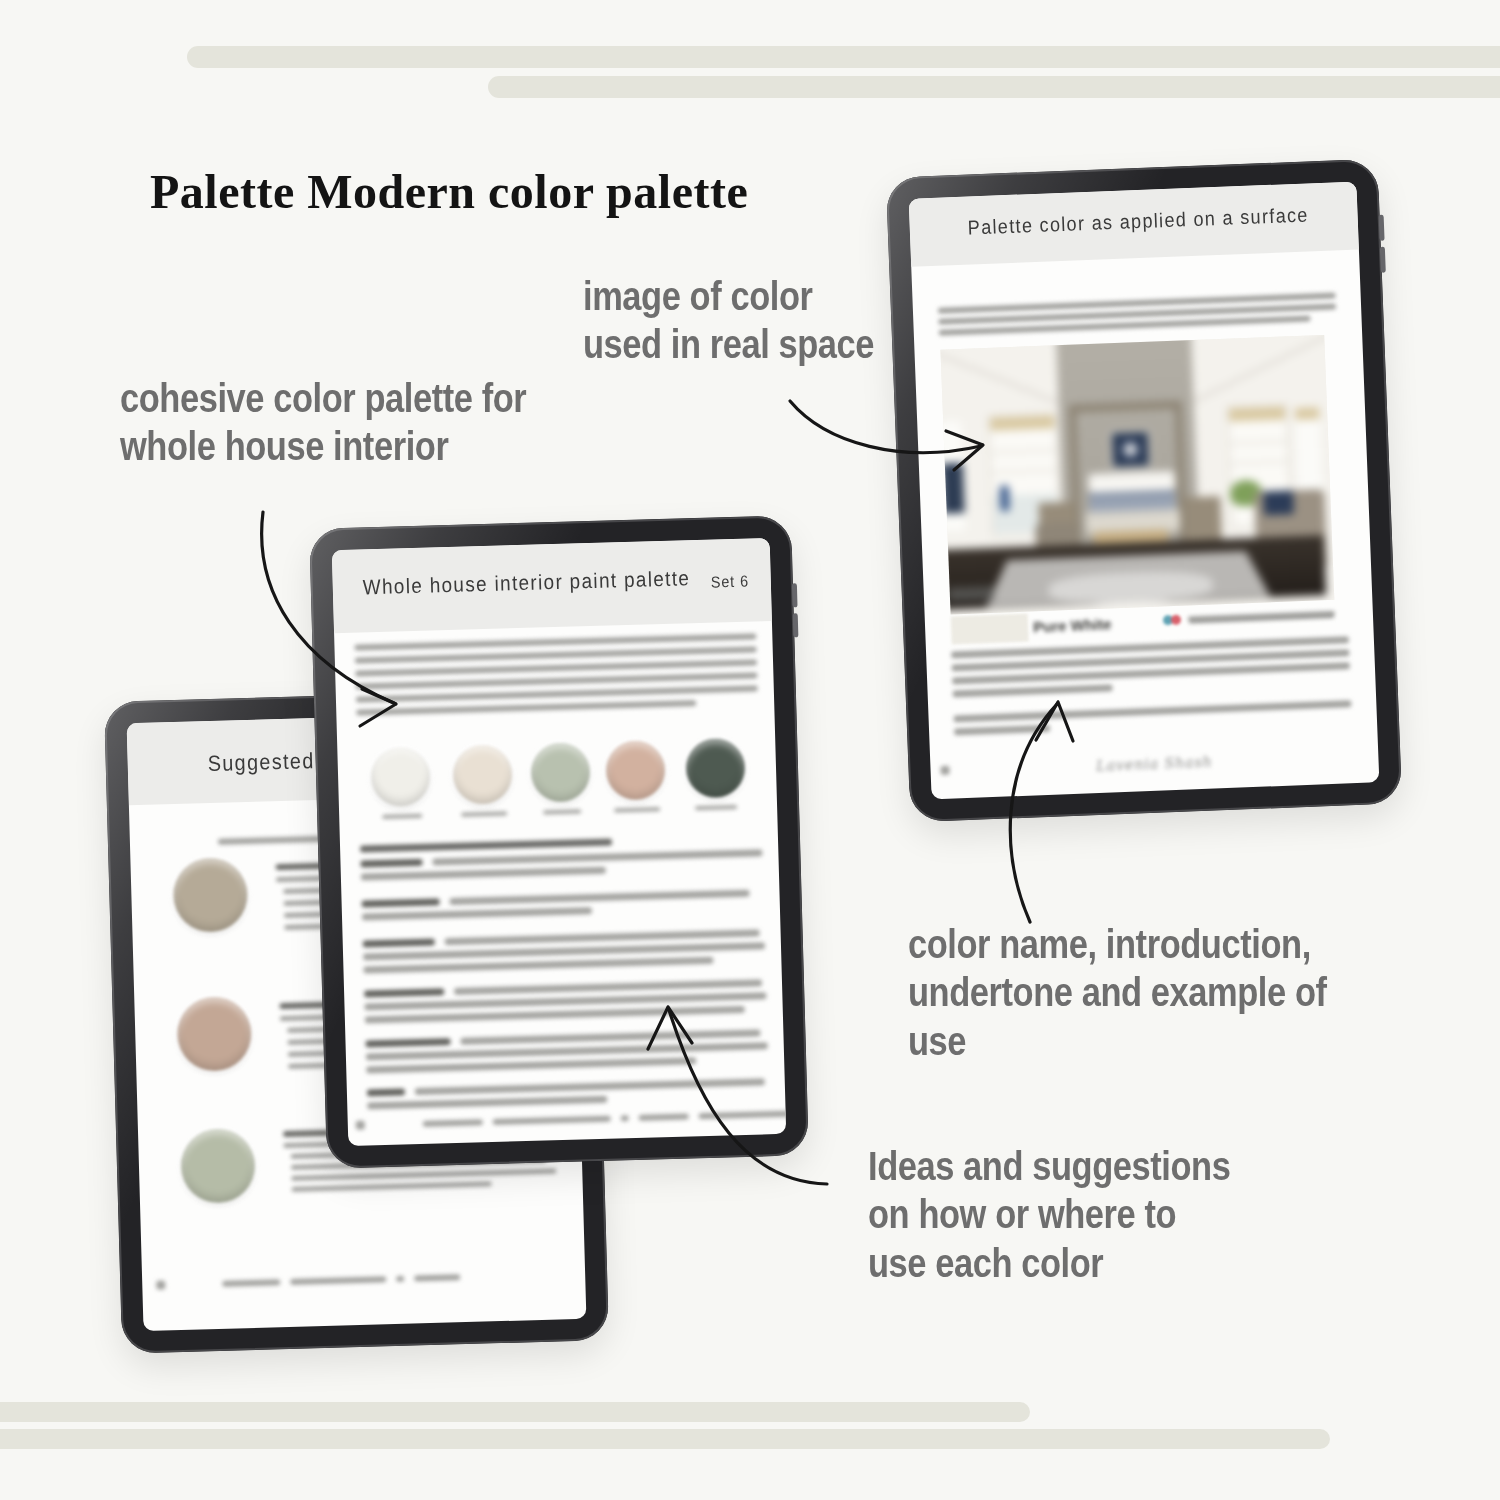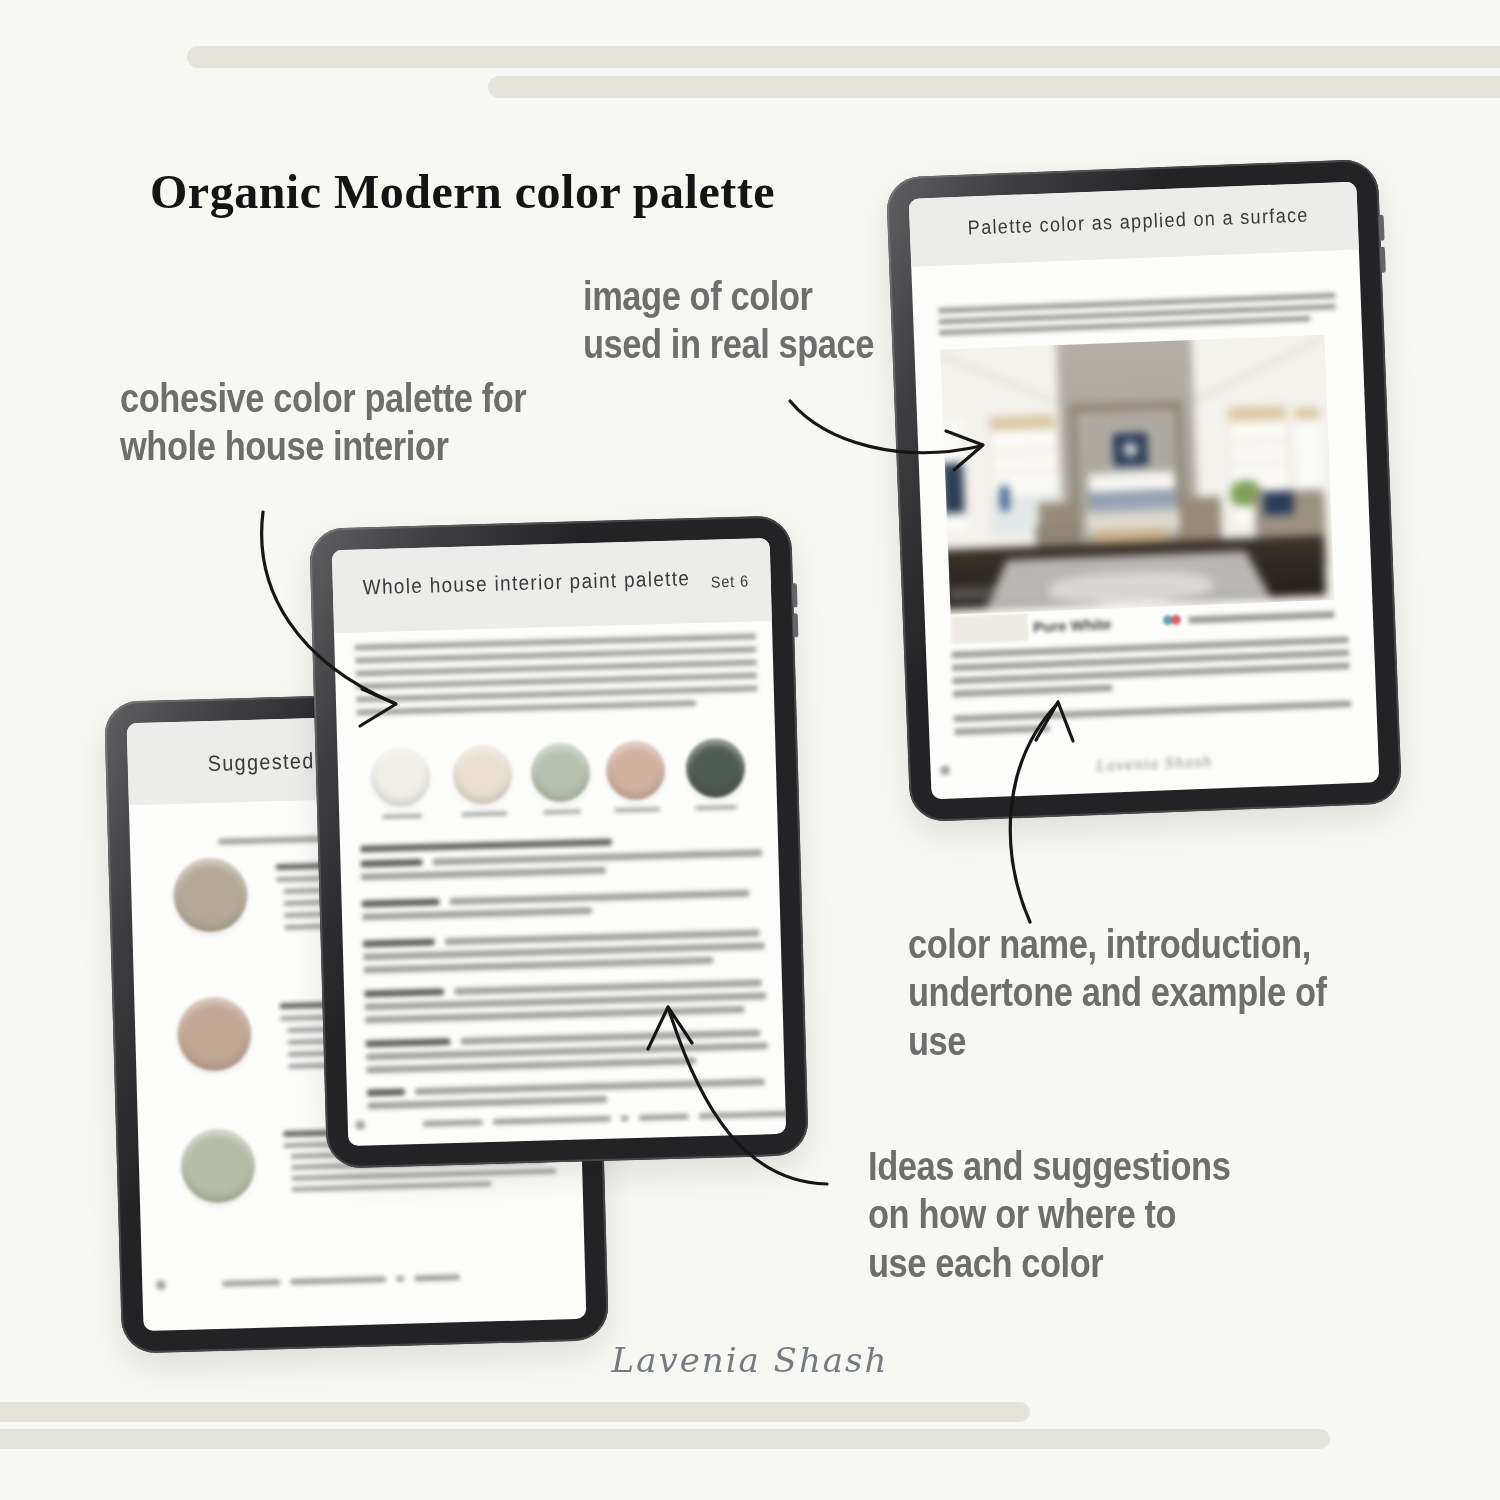--- a/index.html
+++ b/index.html
@@ -60,21 +60,21 @@
 </head>
 <body>
 
 <div id="stage">
 
   <div class="bar" style="left:187px;top:46px;width:1370px;"></div>
   <div class="bar" style="left:488px;top:76px;width:1070px;"></div>
   <div class="bar" style="left:-40px;top:1402px;width:1070px;height:20px;"></div>
   <div class="bar" style="left:-40px;top:1429px;width:1370px;height:20px;"></div>
 
-  <div class="page-title">Organic Modern color palette</div>
+  <div class="page-title">Palette Modern color palette</div>
 
   <div class="note" style="left:583px;top:272px;">
     <div>image of color</div>
     <div>used in real space</div>
   </div>
   <div class="note" style="left:120px;top:374px;">
     <div>cohesive color palette for</div>
     <div>whole house interior</div>
   </div>
   <div class="note" style="left:908px;top:920px;">
@@ -318,14 +318,13 @@
       <path d="M983,445 L946,431 M983,445 L954,470"></path>
 
       <path d="M1030,922 C1002,858 998,768 1057,704"></path>
       <path d="M1058,702 L1036,740 M1058,702 L1073,741"></path>
 
       <path d="M827,1184 C745,1182 700,1108 669,1010"></path>
       <path d="M668,1007 L648,1049 M668,1007 L692,1043"></path>
     </g>
   </svg>
 
-  <div class="signature z7">Lavenia Shash</div>
 </div>
 
 </body></html>

